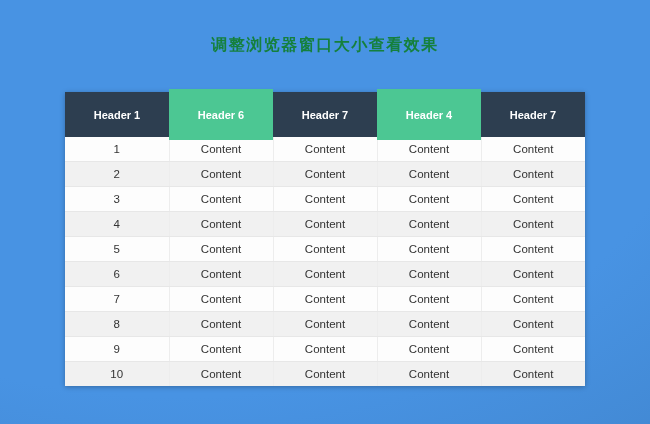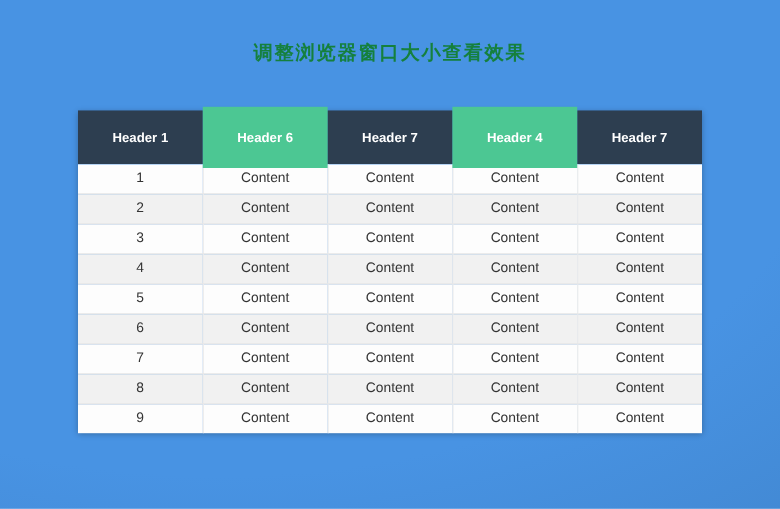--- a/index.html
+++ b/index.html
@@ -156,15 +156,22 @@
           <td>Content</td>
           <td>Content</td>
         </tr>
         <tr>
           <td>9</td>
           <td>Content</td>
           <td>Content</td>
           <td>Content</td>
           <td>Content</td>
         </tr>
+        <tr>
+          <td>10</td>
+          <td>Content</td>
+          <td>Content</td>
+          <td>Content</td>
+          <td>Content</td>
+        </tr>
       </tbody>
   </table>
 </div>
 
 </body></html>

